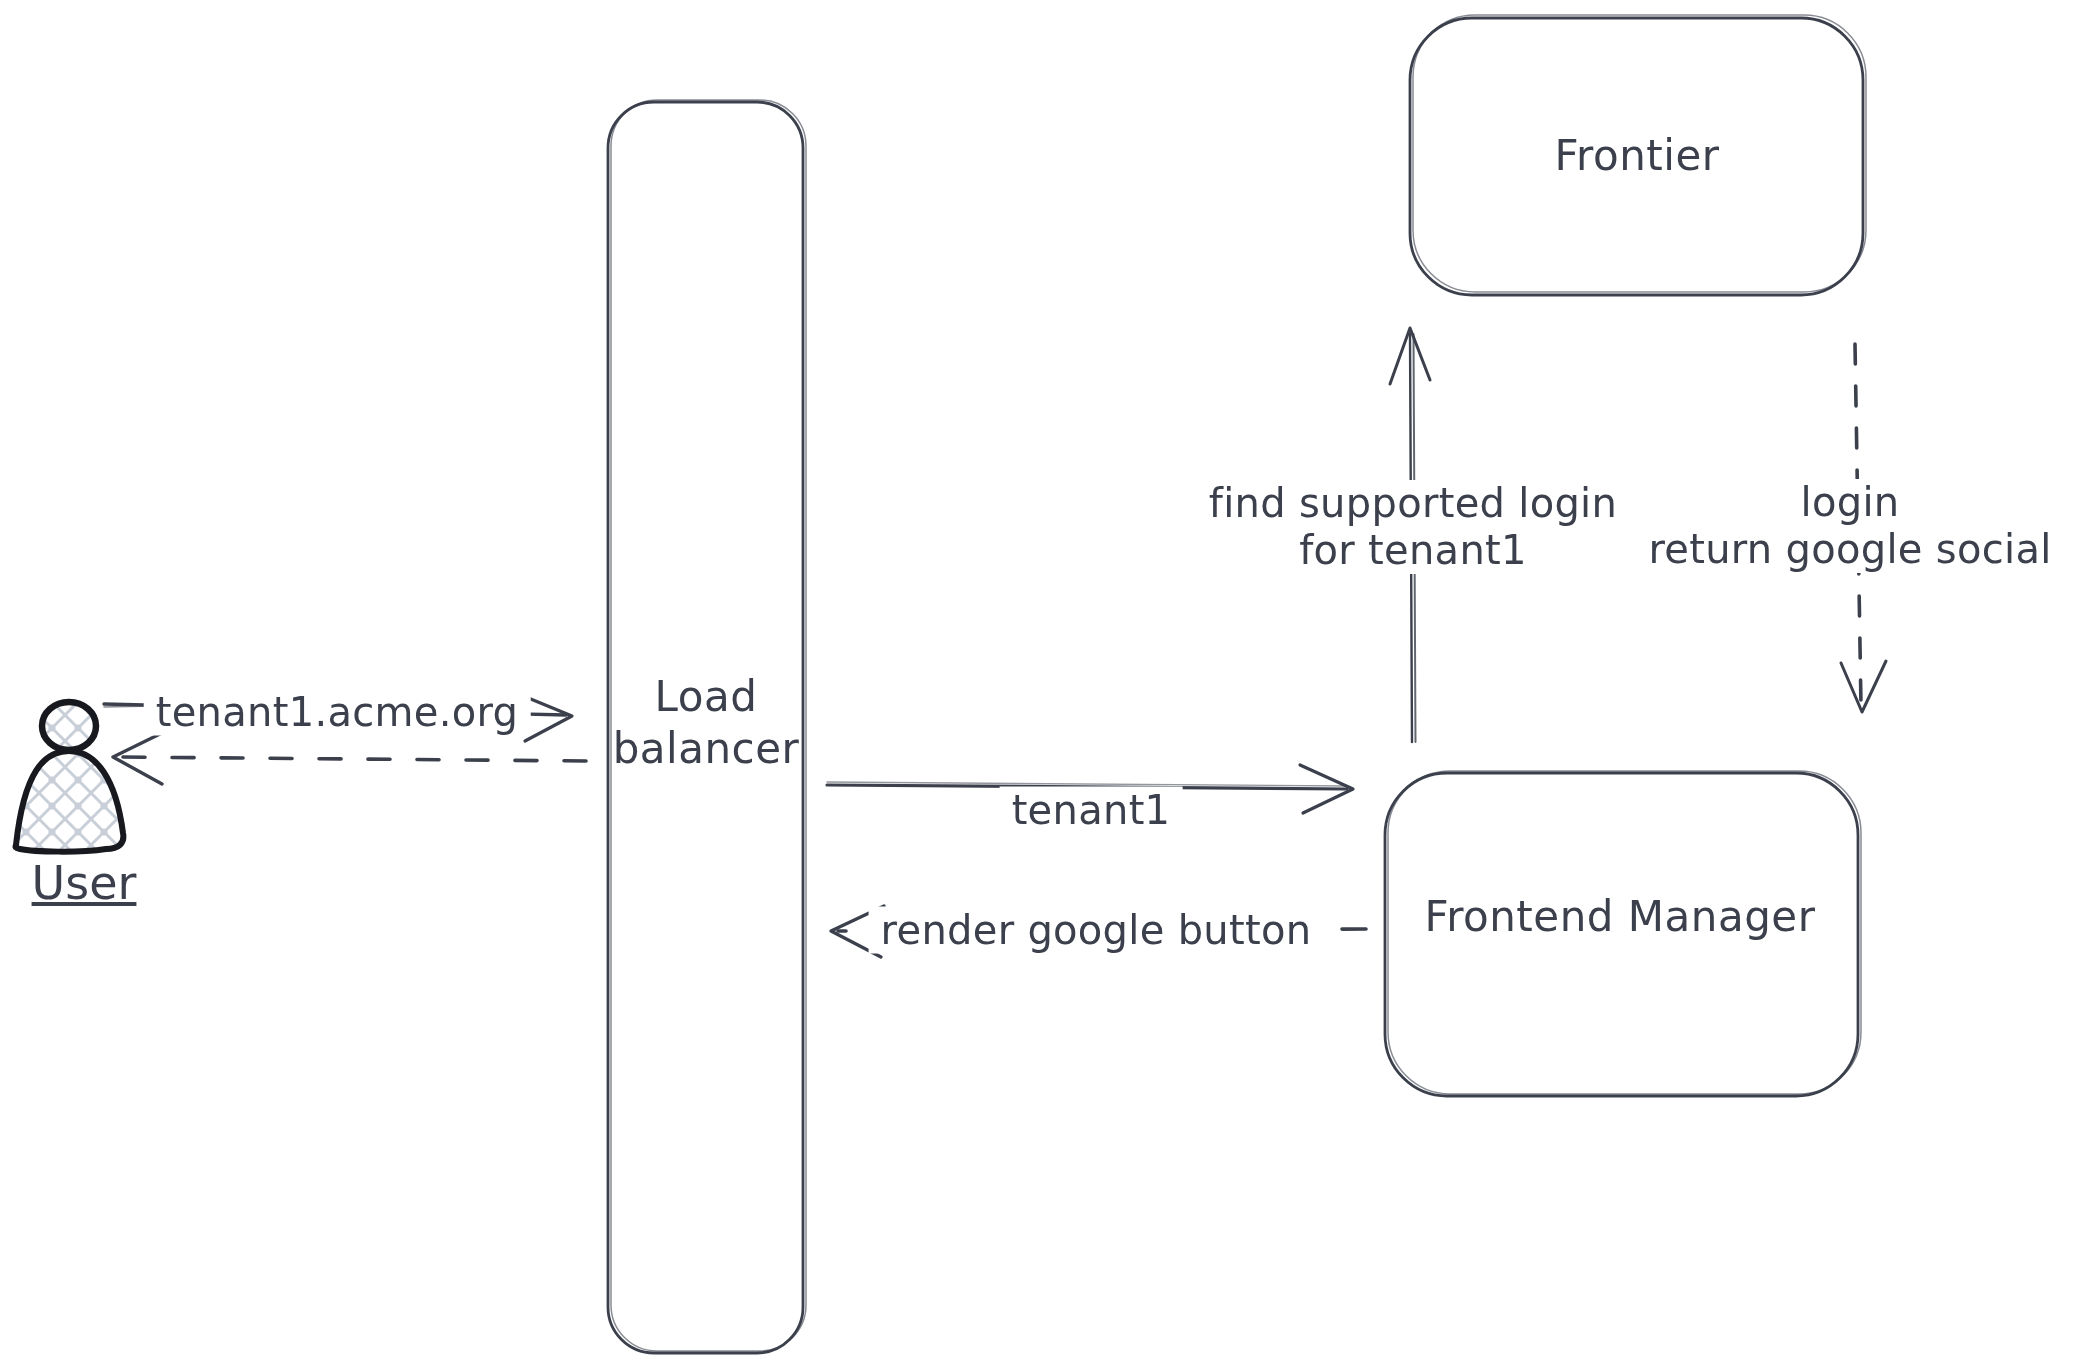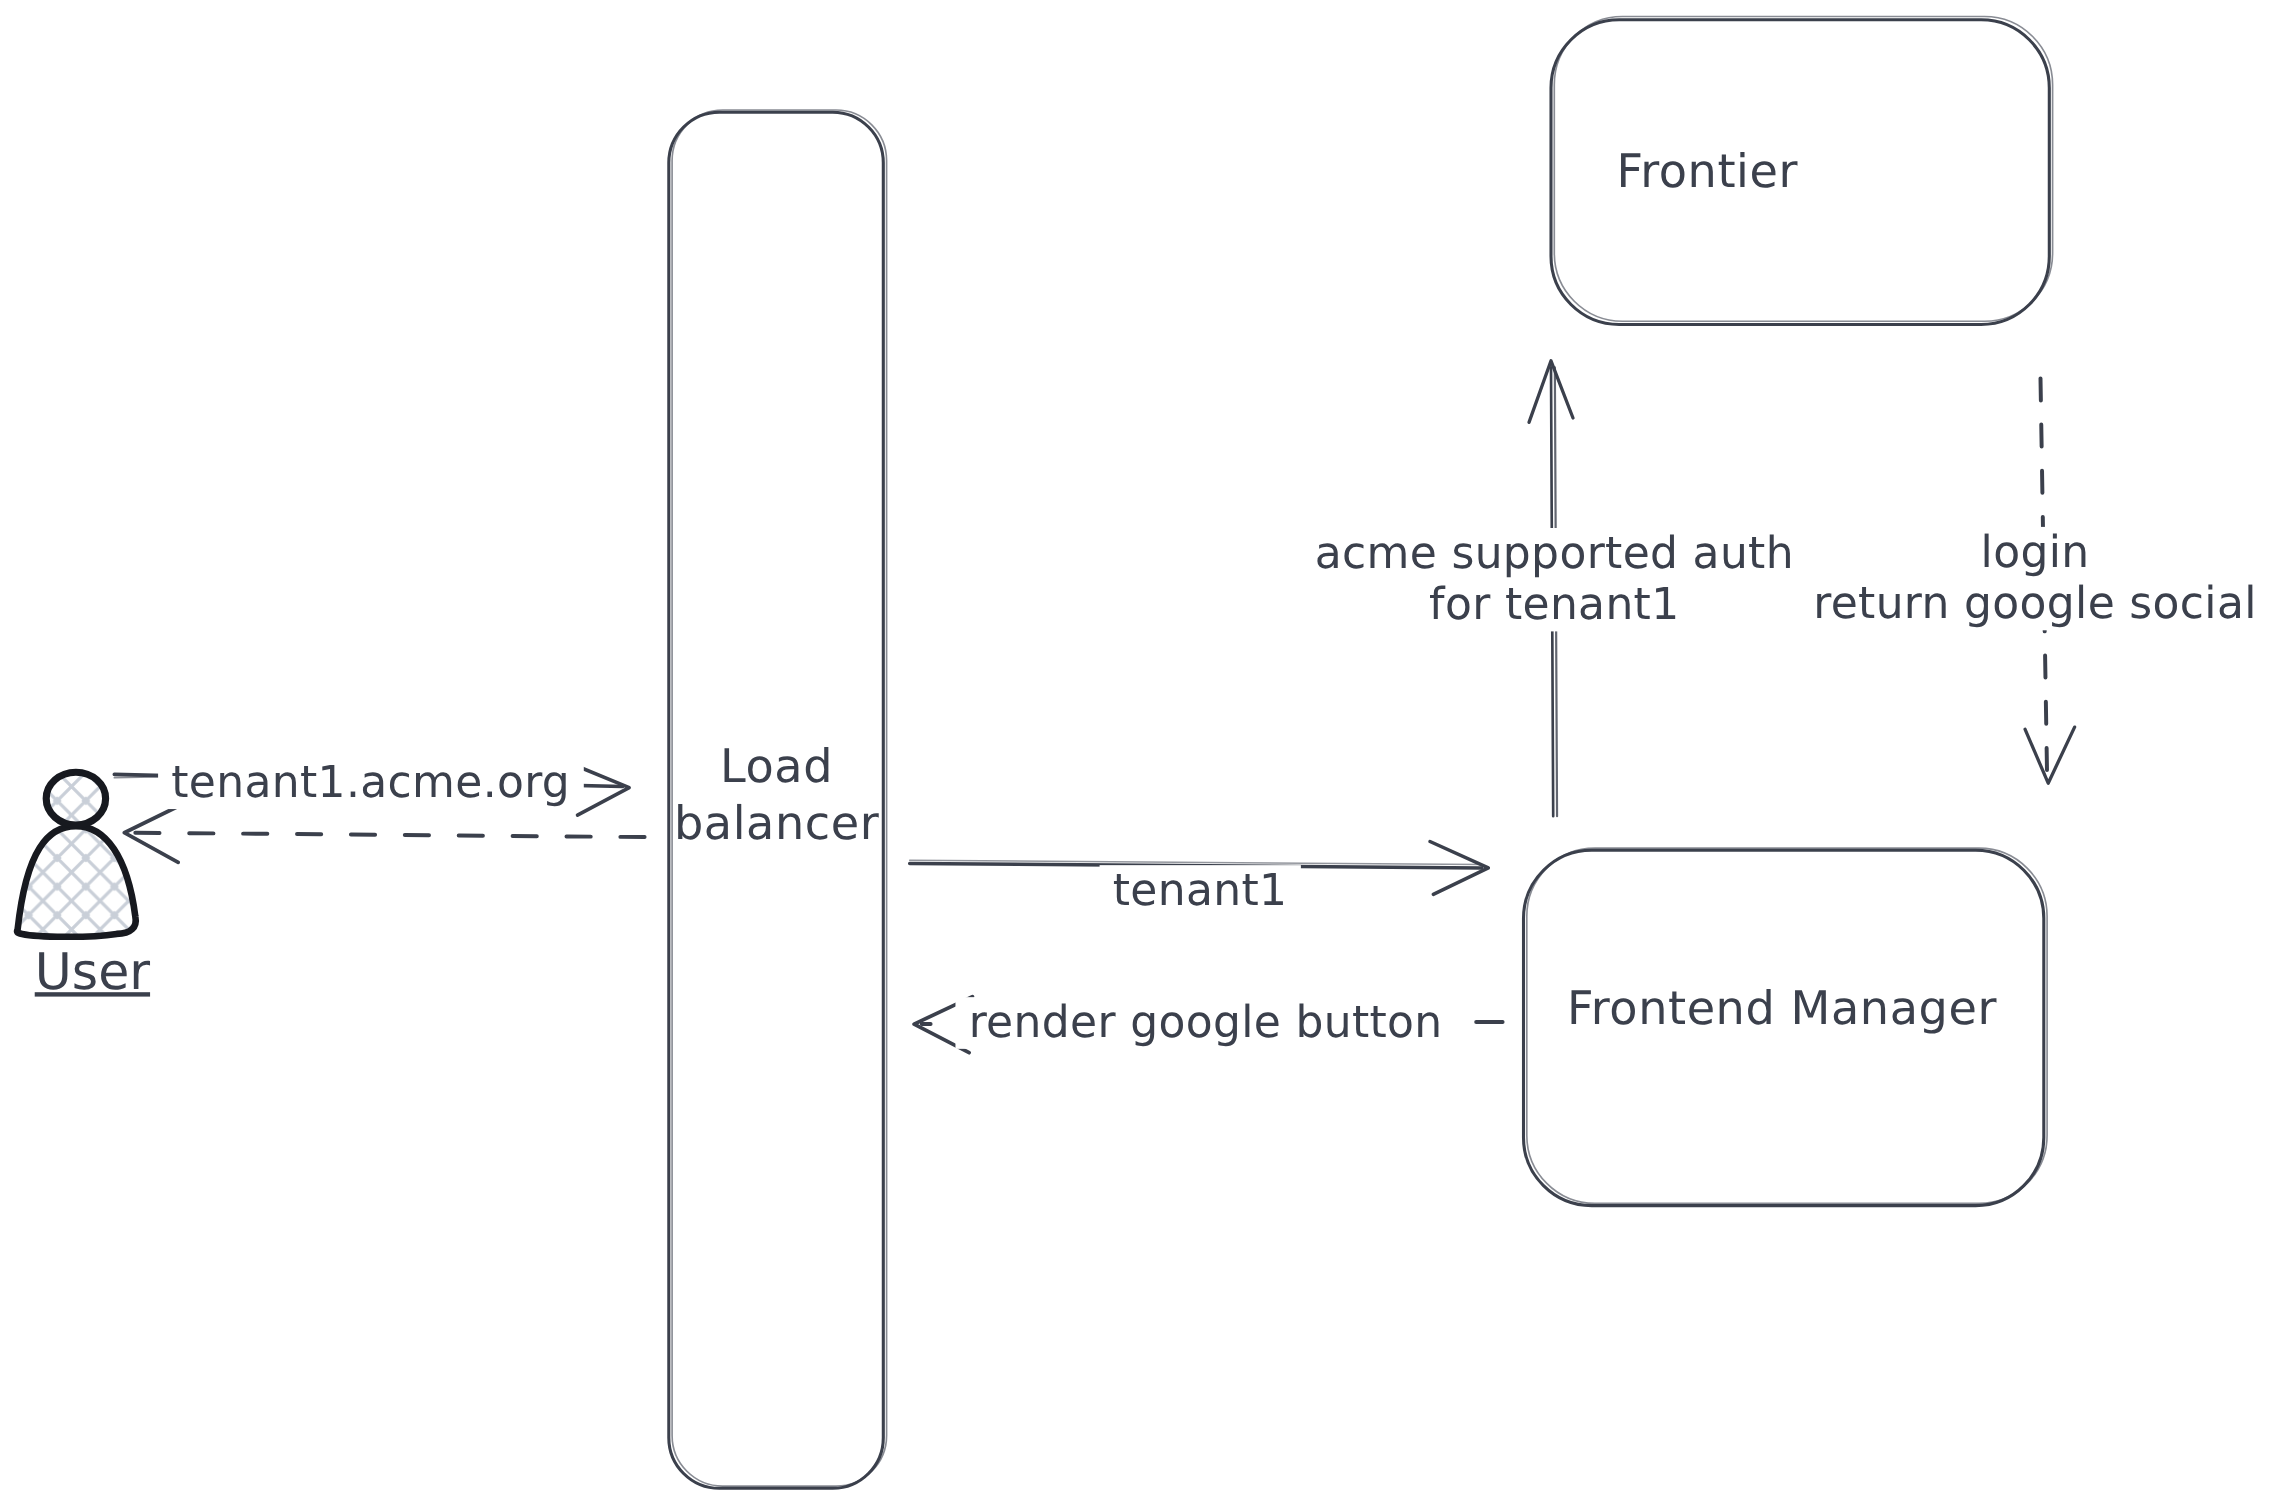--- a/index.html
+++ b/index.html
@@ -96,35 +96,35 @@
     </g>
   </svg>
 
   <div class="lbl user-lbl" style="left:84px; top:883px;text-decoration:underline;">User</div>
 
   <div class="lbl node-lbl" style="left:706px; top:723px;">
     <span class="ln" style="display:block">Load</span>
     <span class="ln" style="display:block">balancer</span>
   </div>
 
-  <div class="lbl node-lbl" style="left:1552px; top:156px;text-align:right;">Frontier</div>
+  <div class="lbl node-lbl" style="left:1637px; top:156px;text-align:right;">Frontier</div>
 
   <div class="lbl node-lbl" style="left:1620px; top:917px;">
     <span class="ln">Frontend</span>
     <span class="ln">Manager</span>
   </div>
 
   <div class="lbl edge-lbl" style="left:337px; top:712px;">tenant1.acme.org</div>
 
   <div class="lbl edge-lbl" style="left:1091px; top:786px;margin-top:24px;">tenant1</div>
 
   <div class="lbl edge-lbl" style="left:1096px; top:930px;">render google button</div>
 
   <div class="lbl edge-lbl" style="left:1413px; top:527px;">
-    <span class="ln">acme supported auth</span>
+    <span class="ln">find supported login</span>
     <span class="ln">for tenant1</span>
   </div>
 
   <div class="lbl edge-lbl" style="left:1850px; top:526px;">
     <span class="ln">login</span>
     <span class="ln">return google social</span>
   </div>
 
 </div>
 

